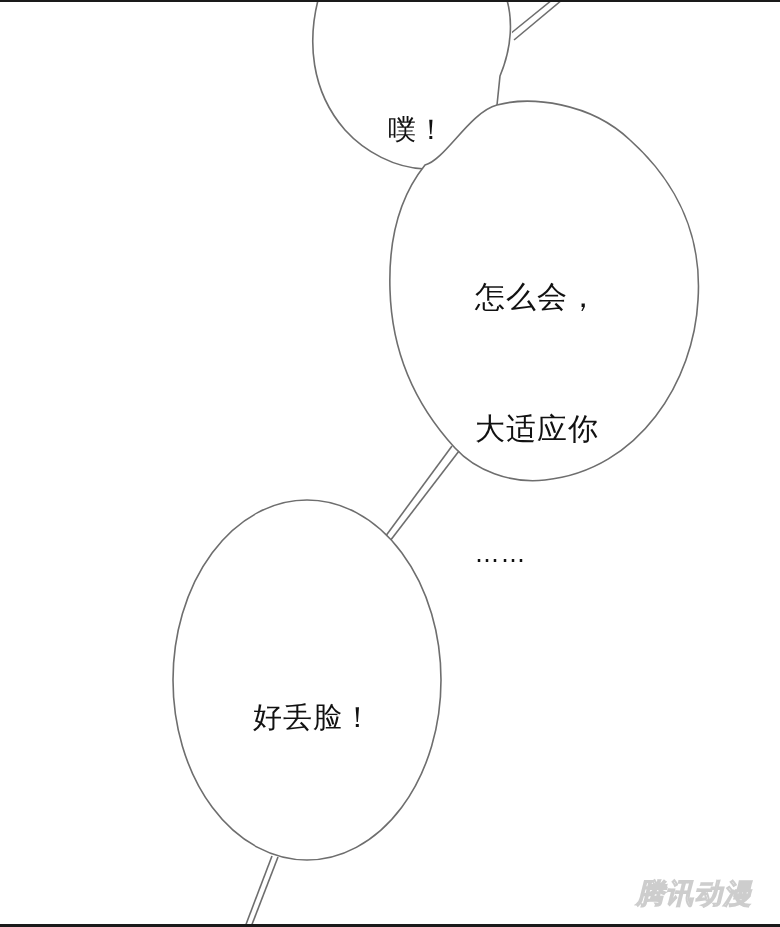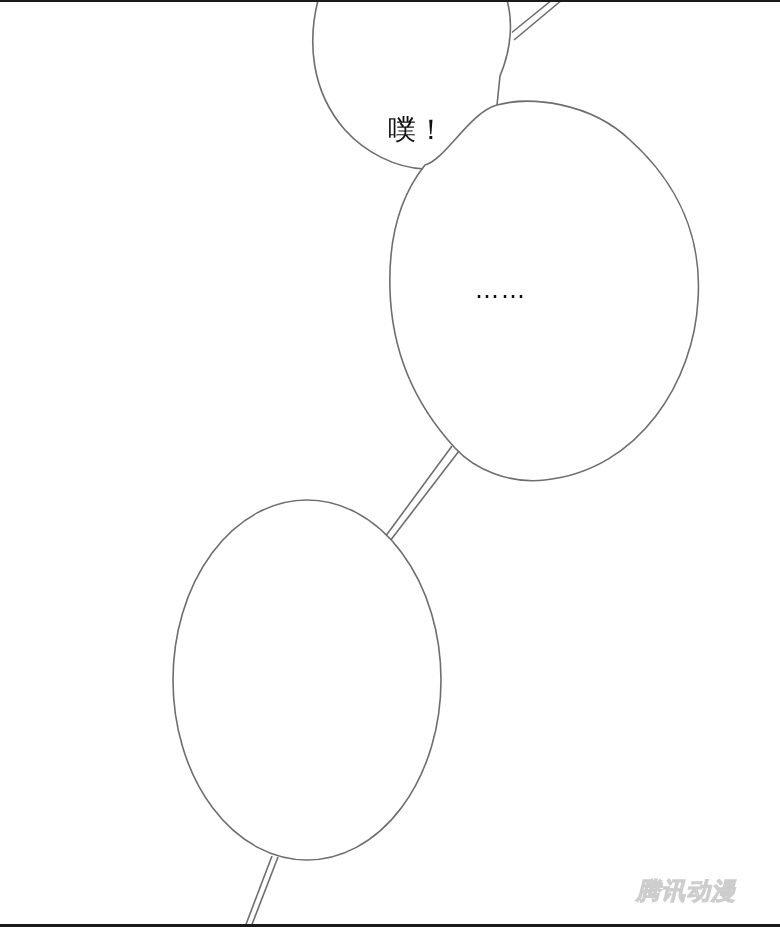--- a/index.html
+++ b/index.html
@@ -64,21 +64,21 @@
       font-size: 29px;
       line-height: 43px;
     }
     .watermark {
       position: absolute;
       left: 636px;
       top: 875px;
       font-family: "DejaVu Sans", sans-serif;
       font-weight: bold;
       font-style: italic;
-      font-size: 24px;
+      font-size: 28px;
       color: #ffffff;
       -webkit-text-stroke: 1px #c8c8c8;
       letter-spacing: 1px;
       opacity: 0.9;
     }
   </style>
 </head>
 <body>
 
 <div class="page">
@@ -122,23 +122,26 @@
     </g>
   </svg>
 
   <div class="panel-border-top"></div>
 
   <div class="bubble-text text-top">
     <span class="line">噗！</span>
   </div>
 
   <div class="bubble-text text-middle">
+    <span class="line">怎么会，</span>
+    <span class="line">大适应你</span>
     <span class="line dots">……</span>
   </div>
 
   <div class="bubble-text text-bottom">
+    <span class="line">好丢脸！</span>
     
   </div>
 
   <div class="watermark">腾讯动漫</div>
 
   <div class="panel-border-bottom"></div>
 </div>
 
 </body></html>

